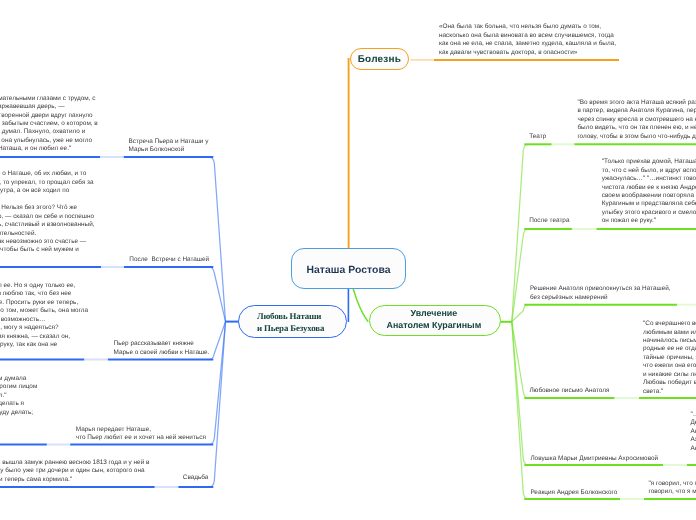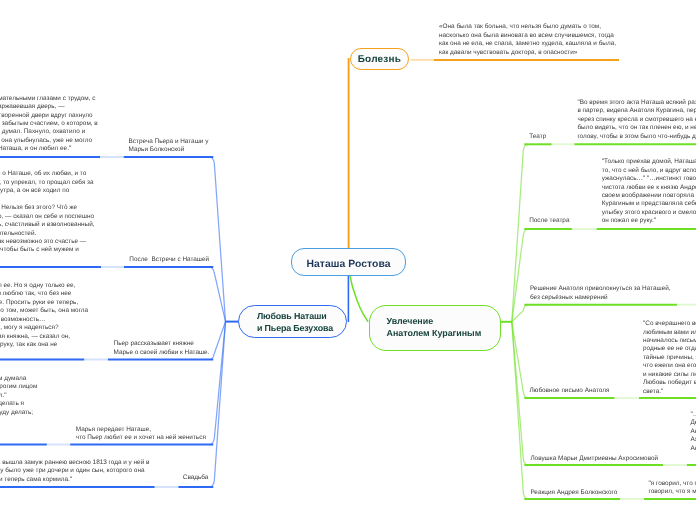--- a/index.html
+++ b/index.html
@@ -6,28 +6,28 @@
   html,body{margin:0;padding:0;}
   body{width:696px;height:520px;background:#ffffff;overflow:hidden;
        font-family:"Liberation Sans",sans-serif;position:relative;
        -webkit-font-smoothing:antialiased;text-rendering:geometricPrecision;}
   #stage{position:absolute;left:0;top:0;width:696px;height:520px;overflow:hidden;background:#fff;}
   svg.links{position:absolute;left:0;top:0;width:696px;height:520px;}
 
   .node{position:absolute;box-sizing:border-box;background:#fcfcfc;
         display:flex;align-items:center;justify-content:center;text-align:center;
         font-weight:bold;white-space:pre-line;}
-  #central{left:291px;top:247.8px;width:115px;height:28px;padding-top:5px;box-sizing:border-box;border:1.3px solid #4a9fe0;
+  #central{left:291px;top:247.8px;width:115px;height:41px;padding-top:5px;box-sizing:border-box;border:1.3px solid #4a9fe0;
            border-radius:13px;font-size:10.4px;color:#1d3557;letter-spacing:.05px;}
   #n-lyubov{left:238px;top:304.6px;width:109px;height:33.4px;padding-top:3.8px;box-sizing:border-box;border:1.35px solid #2f6af5;
            border-radius:17px;font-size:8.9px;color:#17453e;line-height:11.9px;letter-spacing:-0.15px;
-           justify-content:flex-start;text-align:left;padding-left:18px;}
-  #n-uvlech{left:369px;top:304.6px;width:132px;height:46px;padding-top:0;box-sizing:border-box;border:1.35px solid #6ee024;
+           justify-content:flex-start;text-align:left;padding-left:18px;font-family:Liberation Serif, serif;}
+  #n-uvlech{left:369px;top:304.6px;width:132px;height:31px;padding-top:0;box-sizing:border-box;border:1.35px solid #6ee024;
            border-radius:17px;font-size:8.9px;color:#17453e;line-height:11.9px;letter-spacing:0px;
-           justify-content:flex-start;text-align:left;padding-left:16.5px;}
+           justify-content:flex-start;text-align:center;padding-left:16.5px;}
   #n-bolezn{left:349.7px;top:48.2px;width:59.5px;height:22.3px;padding-top:1px;box-sizing:border-box;border:1.4px solid #f5a11e;
            border-radius:12px;font-size:10px;color:#17453e;letter-spacing:.2px;}
 
   .txt{position:absolute;color:#3b3b3b;font-size:6.4px;line-height:8.45px;white-space:pre;}
   .lbl{position:absolute;color:#3b3b3b;font-size:6.4px;line-height:8.45px;white-space:pre;}
 </style>
 </head>
 <body>
 
 <div id="stage">

